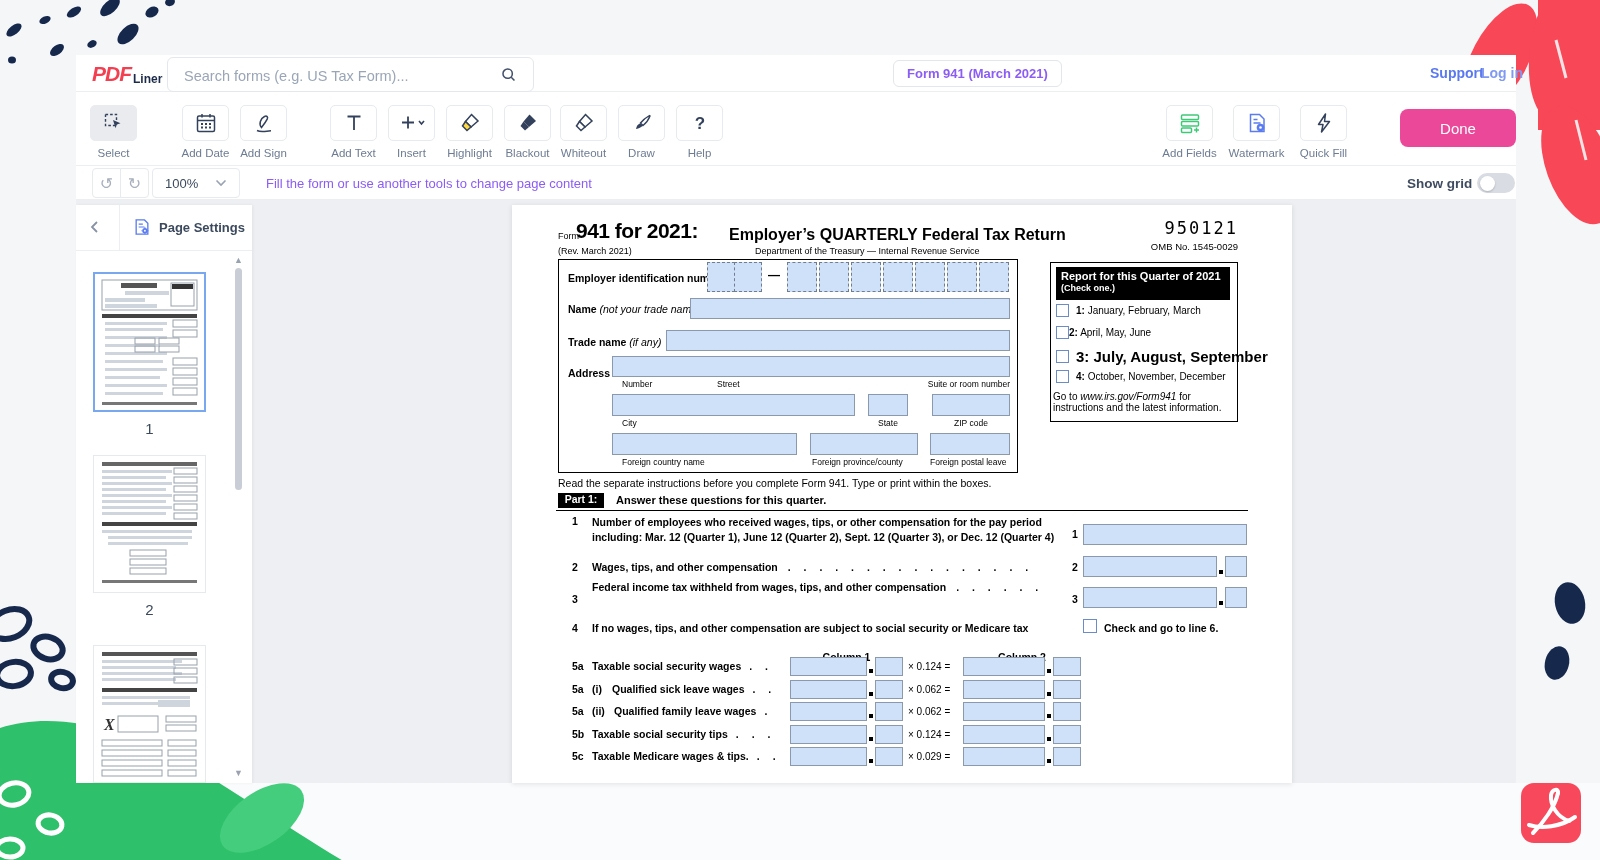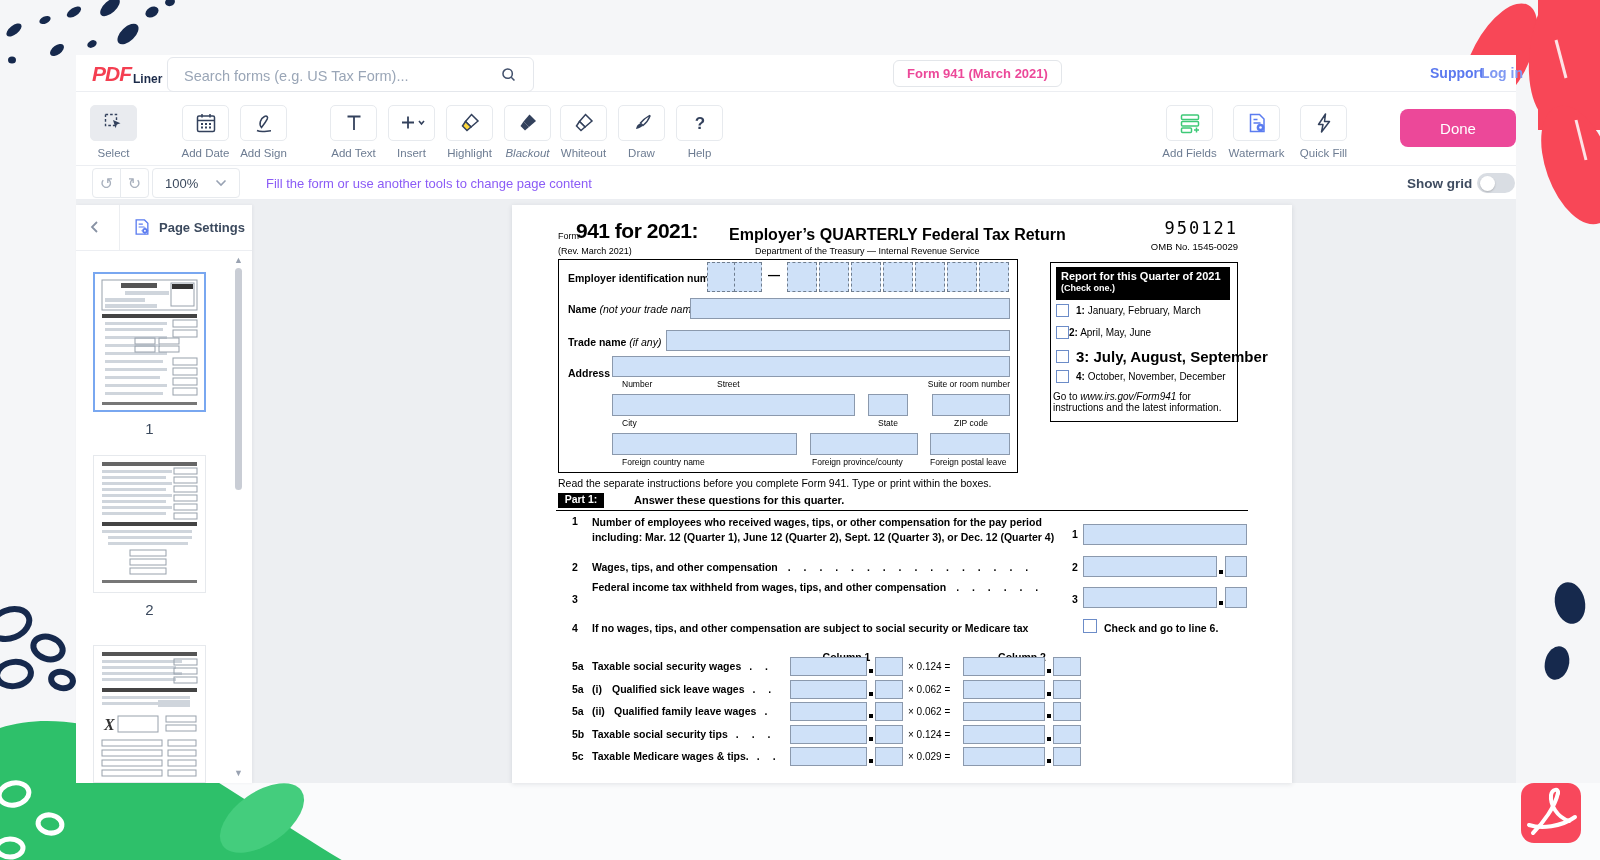--- a/index.html
+++ b/index.html
@@ -6,21 +6,21 @@
   .stage{position:relative;width:1600px;height:860px;overflow:hidden;background:#f5f6f8;}
   .a{position:absolute;}
   .appbg{background:#fff;}
   .hline{background:#eceef2;height:1px;}
   
   .logo-pdf{color:#f43f51;font-weight:800;font-size:21px;letter-spacing:-1px;font-style:italic;}
   .logo-liner{color:#1c2b4a;font-weight:700;font-size:12px;margin-left:2px;}
   .search{border:1px solid #e4e7ec;border-radius:6px;background:#fff;}
   .search input{position:absolute;left:14px;top:0;width:310px;height:100%;border:0;outline:none;font-size:14.5px;color:#3c4a5e;background:transparent;font-family:"Liberation Sans",sans-serif;}
   .search input::placeholder{color:#9aa6b7;}
-  .chip{border:1px solid #e3e6ea;border-radius:6px;background:#fff;padding:5px 13px;font-size:13px;font-weight:600;color:#ec4899;}
+  .chip{border:1px solid #e3e6ea;border-radius:6px;background:#fff;padding:5px 13px;font-size:13px;font-weight:600;color:#8b5cf6;}
   .hlink{font-size:14px;font-weight:600;text-decoration:none;}
   
   .tbtn{width:47px;text-align:center;cursor:pointer;}
   .tbtn .box{width:47px;height:36px;border:1px solid #e7eaee;border-radius:5px;background:#fff;display:flex;align-items:center;justify-content:center;box-sizing:border-box;}
   .tbtn .box.sel{background:#e9ebef;border-color:#e9ebef;}
   .tbtn .lbl{width:96px;margin-left:-24.5px;margin-top:6px;font-size:11.5px;color:#6d7c92;white-space:nowrap;text-align:center;}
   .done{background:#ec4899;border-radius:8px;color:#fff;font-size:15px;font-weight:400;display:flex;align-items:center;justify-content:center;cursor:pointer;}
   
   .sq{border:1px solid #e7eaee;background:#fff;box-sizing:border-box;display:flex;align-items:center;justify-content:center;color:#a8b0bd;font-size:16px;}
   .toggle{width:38px;height:20px;border-radius:10px;background:#d9dde3;}
@@ -193,21 +193,21 @@
   </div>
   <div class="a tbtn" style="left:446px;top:105px;">
     <div class="box">
         <svg width="24" height="24" viewBox="0 0 24 24">
       <path d="M13.5 3.5 L20 10 L13 16 L7.5 10.5 Z" fill="none" stroke="#33415c" stroke-width="1.5"></path>
       <path d="M7.5 10.5 L13 16 L9 19.5 L4.5 15 Z" fill="#ffd83b" stroke="#33415c" stroke-width="1.5"></path>
         </svg>
       </div>
     <div class="lbl">Highlight</div>
   </div>
-  <div class="a tbtn" style="left:504px;top:105px;font-style:italic;">
+  <div class="a tbtn" style="left:504px;top:105px;">
     <div class="box">
         <svg width="24" height="24" viewBox="0 0 24 24">
       <path d="M13.5 3.5 L20 10 L13 16 L7.5 10.5 Z" fill="#33415c"></path>
       <path d="M7.5 10.5 L13 16 L9 19.5 L4.5 15 Z" fill="#33415c"></path>
         </svg>
       </div>
     <div class="lbl">Blackout</div>
   </div>
   <div class="a tbtn" style="left:560px;top:105px;">
     <div class="box">
@@ -497,21 +497,21 @@
     </div>
     <div class="a" style="left:544px;top:165px;display:flex;align-items:center;gap:7px;">
       <span class="cb" style="width:13px;height:13px;"></span>
       <span style="font-size:10px;"><b>4:</b> <span>October, November, December</span></span>
     </div>
     <div class="a" style="left:541px;top:186px;font-size:10px;"><span>Go to </span><span class="it">www.irs.gov/Form941</span><span> for</span></div>
     <div class="a" style="left:541px;top:197px;font-size:10px;">instructions and the latest information.</div>
 
     <div class="a" style="left:46px;top:272px;font-size:10.5px;">Read the separate instructions before you complete Form 941. Type or print within the boxes.</div>
     <div class="a blk" style="left:46px;top:288px;width:46px;height:15px;text-align:center;font-size:10.5px;font-weight:700;">Part 1:</div>
-    <div class="a lb" style="left:104px;top:289px;font-size:11px;margin-left:18px;">Answer these questions for this quarter.</div>
+    <div class="a lb" style="left:104px;top:289px;font-size:11px;">Answer these questions for this quarter.</div>
     <div class="a" style="left:44px;top:305px;width:692px;height:1px;background:#000;"></div>
 
     <div class="a lb" style="left:60px;top:310px;">1</div>
     <div class="a lb" style="left:80px;top:310px;width:482px;line-height:15px;">
       <div>Number of employees who received wages, tips, or other compensation for the pay period</div>
         <div>including: Mar. 12 (Quarter 1), June 12 (Quarter 2), Sept. 12 (Quarter 3), or Dec. 12 (Quarter 4)</div>
     </div>
     <div class="a lb" style="left:560px;top:323px;">1</div>
     <div class="a ff" style="left:571px;top:319px;width:164px;height:21px;"></div>
 

